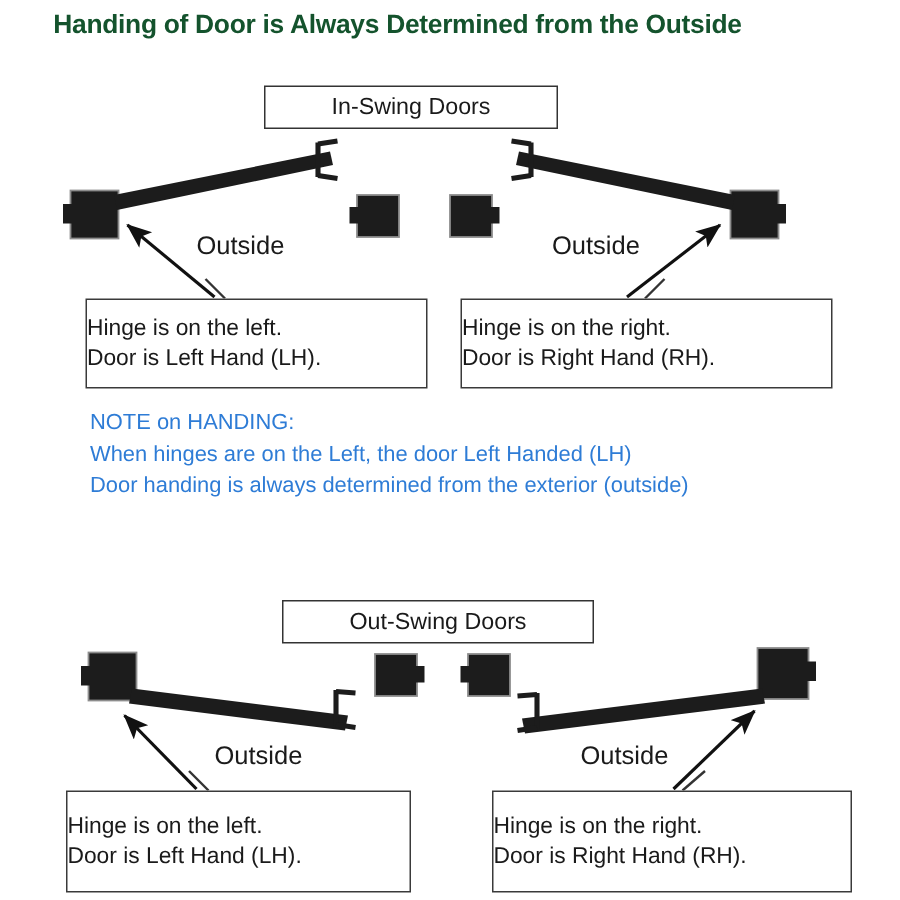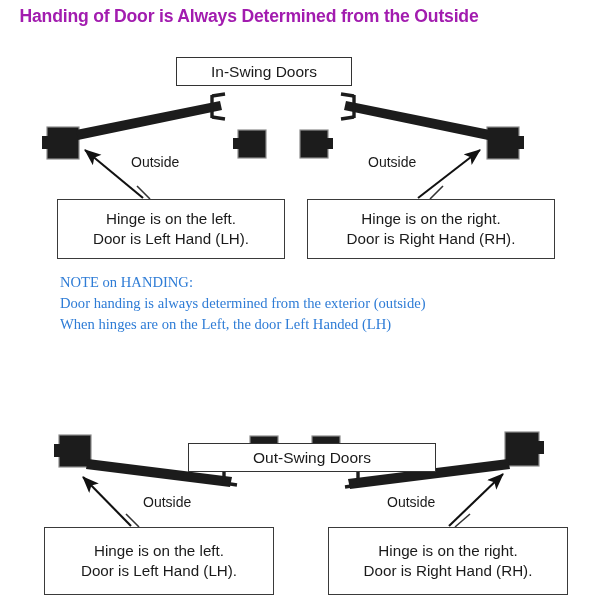--- a/index.html
+++ b/index.html
@@ -6,54 +6,54 @@
   body{
     width:600px;height:600px;background:#ffffff;
     font-family:"Liberation Sans", sans-serif;
     color:#1a1a1a; position:relative; overflow:hidden;
   }
   #page{position:relative;width:600px;height:600px;}
 
   .title{
     position:absolute;top:6px;left:0;width:498px;
     text-align:center;font-size:17.6px;font-weight:bold;
-    letter-spacing:-0.2px;color:#a21caf;
+    letter-spacing:-0.2px;color:#14532d;padding-left:16px;
   }
 
   .section-label{
     position:absolute;border:1.6px solid #333333;background:#ffffff;
     display:flex;align-items:center;justify-content:center;
     font-size:15.5px;color:#1a1a1a;box-sizing:border-box;
   }
-  #label-inswing{left:176px;top:57px;width:176px;height:29px;}
-  #label-outswing{left:188px;top:400px;width:248px;height:29px;margin-top:43px;}
+  #label-inswing{left:176px;top:57px;width:196px;height:29px;}
+  #label-outswing{left:188px;top:400px;width:208px;height:29px;}
 
   .caption-box{
     position:absolute;border:1.5px solid #3a3a3a;background:#ffffff;
     box-sizing:border-box;display:flex;flex-direction:column;
-    align-items:center;justify-content:center;
+    align-items:flex-start;justify-content:center;
     font-size:15.2px;line-height:1.34;color:#1a1a1a;
   }
   #cap-in-left{left:57px;top:199px;width:228px;height:60px;}
   #cap-in-right{left:307px;top:199px;width:248px;height:60px;}
   #cap-out-left{left:44px;top:527px;width:230px;height:68px;}
   #cap-out-right{left:328px;top:527px;width:240px;height:68px;}
   .caption-box span{display:block;white-space:nowrap;}
 
   .outside-label{
-    position:absolute;font-size:14px;color:#1a1a1a;white-space:nowrap;
+    position:absolute;font-size:17px;color:#1a1a1a;white-space:nowrap;
   }
   #out-in-left{left:131px;top:154px;}
   #out-in-right{left:368px;top:154px;}
   #out-out-left{left:143px;top:494px;}
   #out-out-right{left:387px;top:494px;}
 
   .note{
     position:absolute;left:60px;top:272px;
-    font-size:14.6px;line-height:1.43;color:#2E7CD6;white-space:nowrap;font-family:Liberation Serif, serif;
+    font-size:14.6px;line-height:1.43;color:#2E7CD6;white-space:nowrap;
   }
   .note span{display:block;}
 
   svg.art{position:absolute;left:0;top:0;width:600px;height:600px;
     pointer-events:none;}
 </style>
 </head>
 <body>
 
 <div id="page">
@@ -160,17 +160,17 @@
     <span>Door is Left Hand (LH).</span>
   </div>
 
   <div class="caption-box" id="cap-out-right">
     <span>Hinge is on the right.</span>
     <span>Door is Right Hand (RH).</span>
   </div>
 
   <div class="note">
     <span>NOTE on HANDING:</span>
+    <span>When hinges are on the Left, the door Left Handed (LH)</span>
     <span>Door handing is always determined from the exterior (outside)</span>
-    <span>When hinges are on the Left, the door Left Handed (LH)</span>
   </div>
 
 </div>
 
 </body></html>

